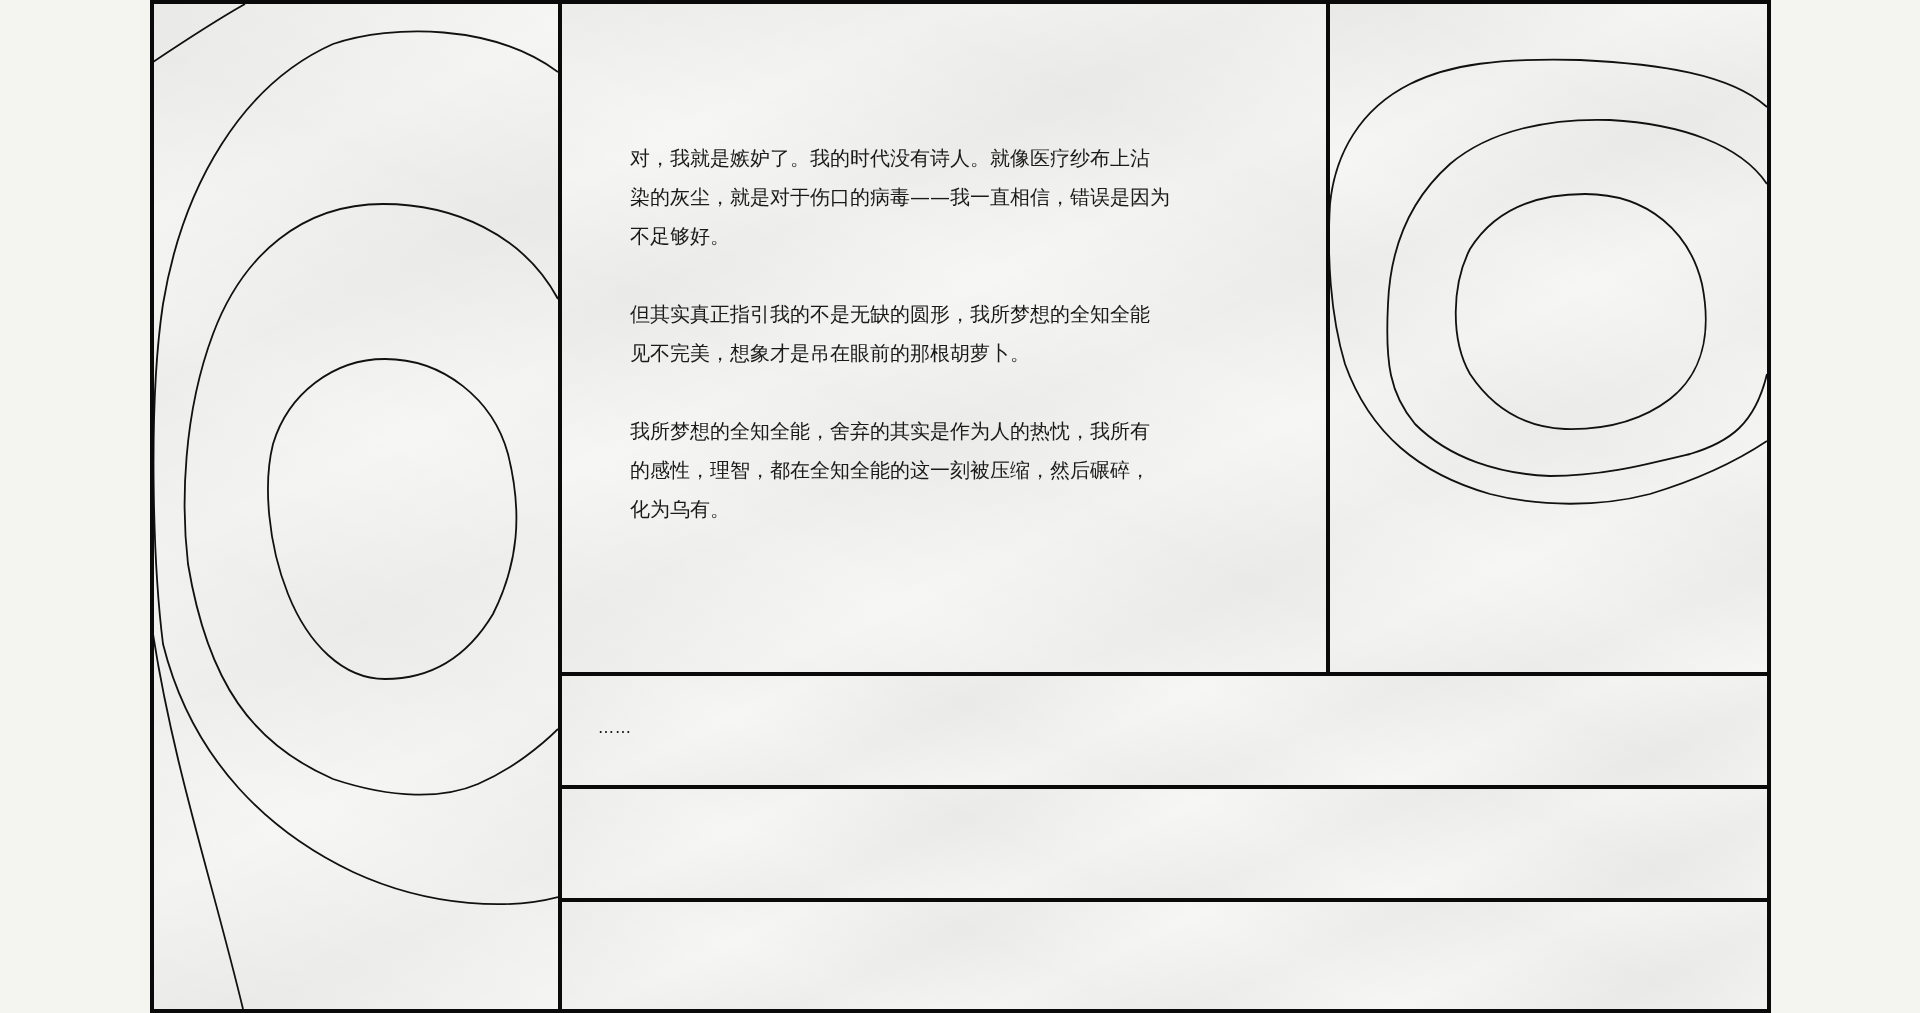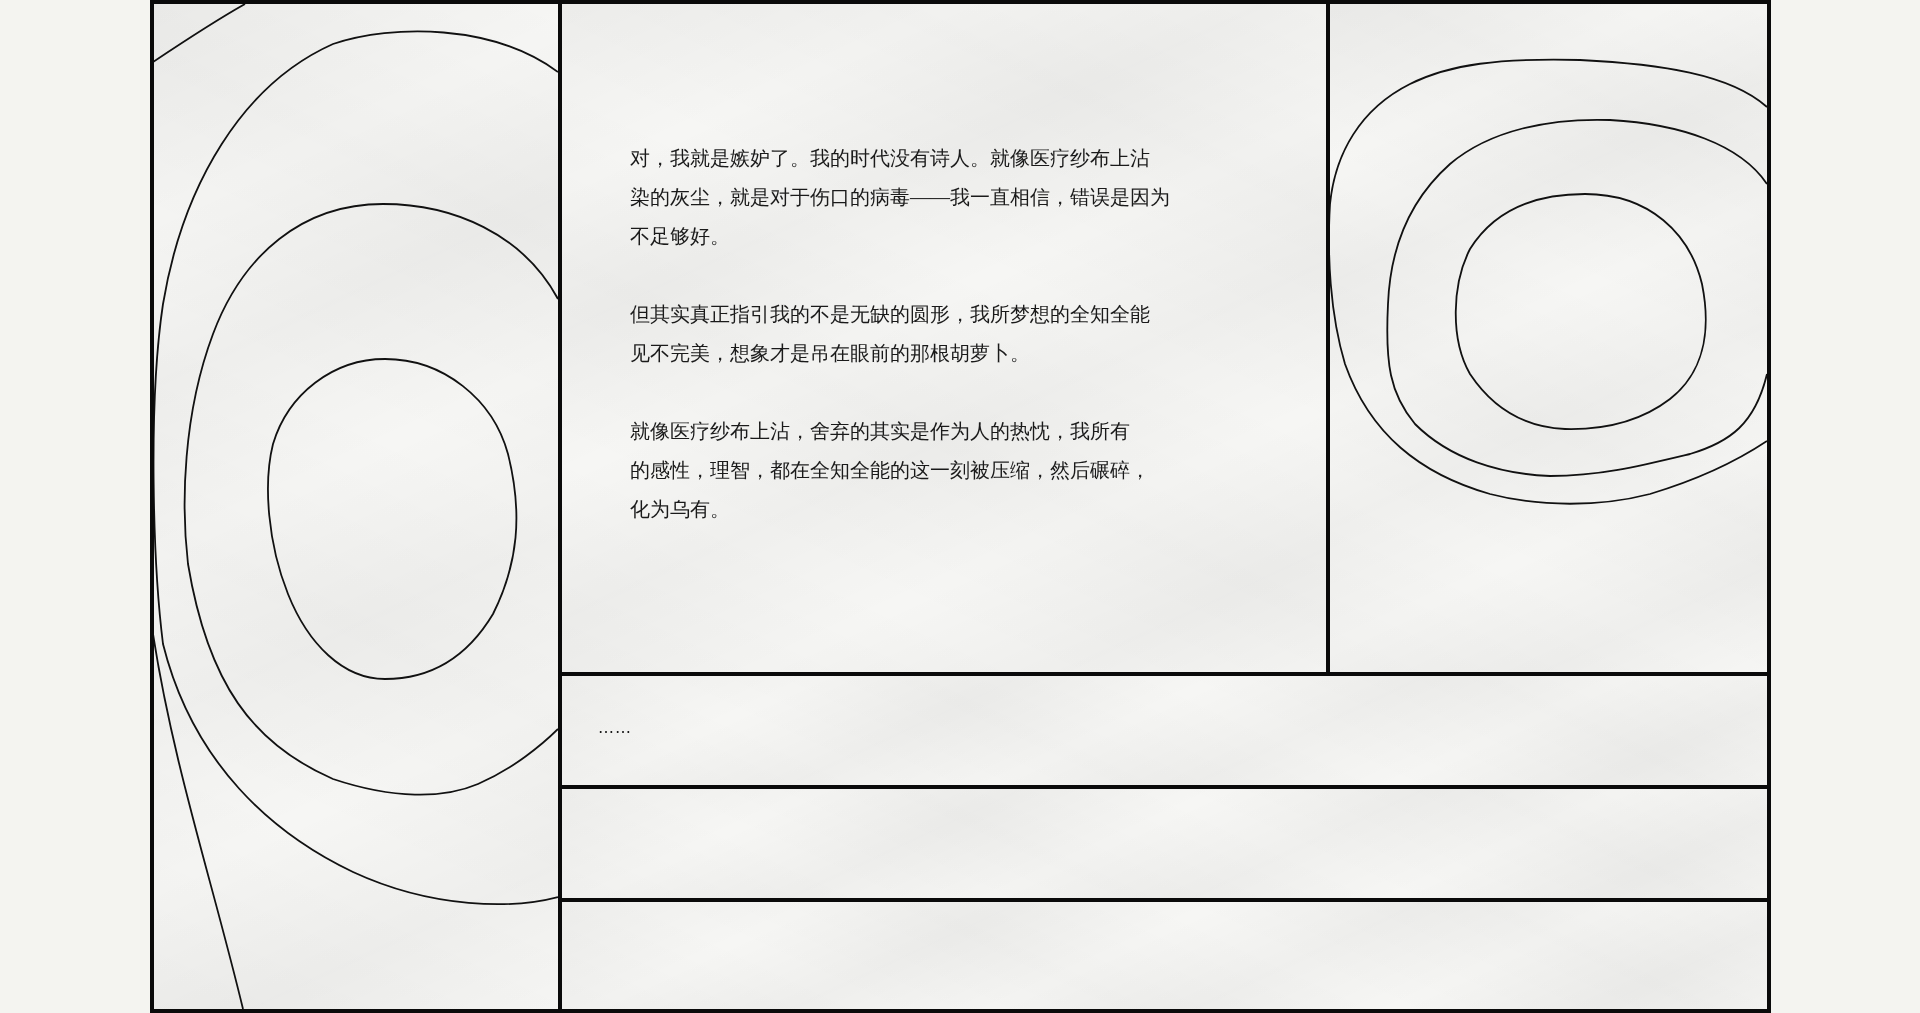--- a/index.html
+++ b/index.html
@@ -14,21 +14,21 @@
       background:
         linear-gradient(155deg, rgba(0,0,0,0.035) 0%, rgba(255,255,255,0) 18%, rgba(0,0,0,0.03) 32%, rgba(255,255,255,0) 46%, rgba(0,0,0,0.028) 60%, rgba(255,255,255,0) 74%, rgba(0,0,0,0.03) 88%, rgba(255,255,255,0) 100%),
         linear-gradient(25deg, rgba(0,0,0,0.025) 0%, rgba(255,255,255,0) 22%, rgba(0,0,0,0.02) 40%, rgba(255,255,255,0) 58%, rgba(0,0,0,0.025) 80%, rgba(255,255,255,0) 100%),
         #f6f6f4;
       overflow: hidden;
     }
     .rule { position: absolute; background: #0a0a0a; }
     .panel svg { position: absolute; left: 0; top: 0; }
     .text-block {
       position: absolute; left: 630px; top: 139px; width: 640px;
-      font-size: 20px; line-height: 39px; color: #1a1a1a; font-family: Liberation Serif, serif;
+      font-size: 20px; line-height: 39px; color: #1a1a1a;
     }
     .text-block p { margin: 0 0 39px 0; white-space: pre-line; }
     .ellipsis {
       position: absolute; left: 598px; top: 718px;
       font-size: 16px; color: #1a1a1a; letter-spacing: 1px;
     }
   </style>
 </head>
 <body>
 
@@ -77,18 +77,18 @@
 <div class="rule" style="left:558px; top:672px; width:1213px; height:4px;"></div>
 <div class="rule" style="left:558px; top:785px; width:1213px; height:4px;"></div>
 <div class="rule" style="left:558px; top:898px; width:1213px; height:4px;"></div>
 
 <div class="text-block">
   <p>对，我就是嫉妒了。我的时代没有诗人。就像医疗纱布上沾
 染的灰尘，就是对于伤口的病毒——我一直相信，错误是因为
 不足够好。</p>
   <p>但其实真正指引我的不是无缺的圆形，我所梦想的全知全能
 见不完美，想象才是吊在眼前的那根胡萝卜。</p>
-  <p>就像医疗纱布上沾，舍弃的其实是作为人的热忱，我所有
+  <p>我所梦想的全知全能，舍弃的其实是作为人的热忱，我所有
 的感性，理智，都在全知全能的这一刻被压缩，然后碾碎，
 化为乌有。</p>
 </div>
 
 <div class="ellipsis">……</div>
 
 </body></html>

